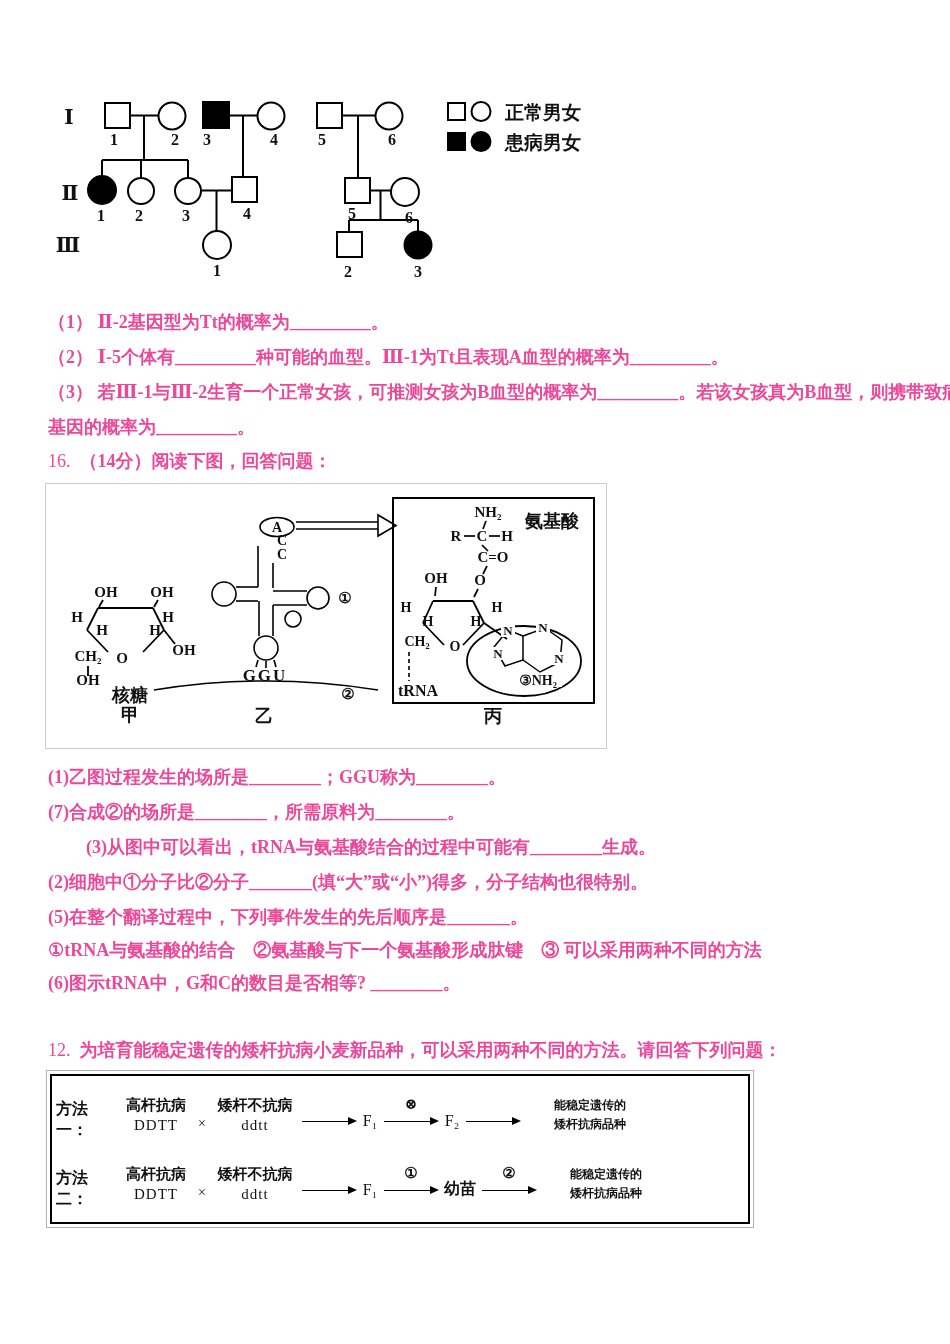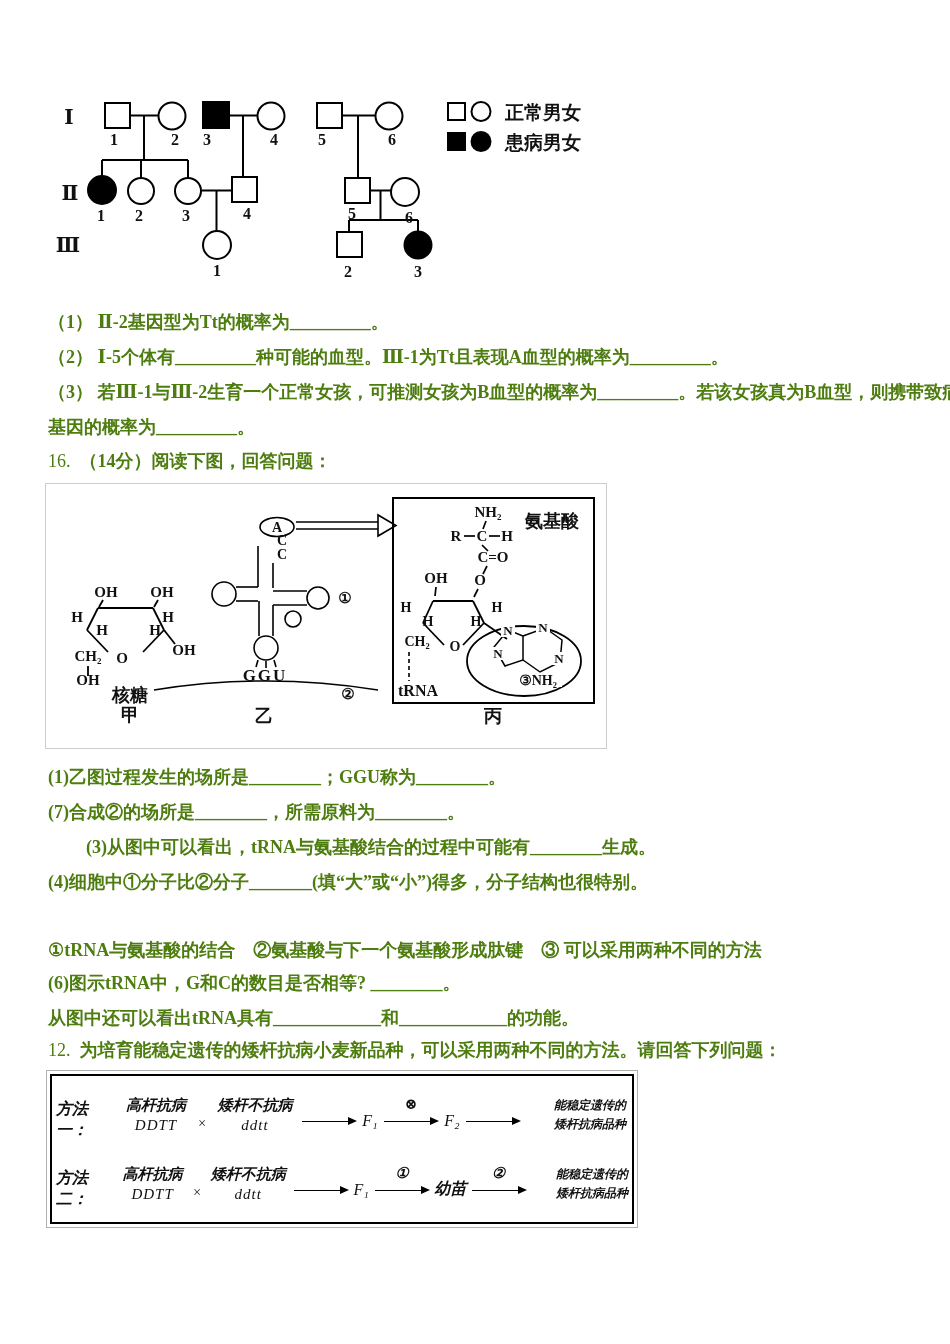--- a/index.html
+++ b/index.html
@@ -1,23 +1,23 @@
 <!DOCTYPE html>
 <html><head>
 <meta charset="utf-8">
 <style>
   html,body{margin:0;padding:0;background:#fff;}
   .page{position:relative;width:950px;height:1344px;background:#ffffff;overflow:hidden;
         font-family:"Liberation Serif","DejaVu Serif",serif;color:#111;}
-  .tline{position:absolute;left:48px;white-space:nowrap;font-size:18px;font-weight:600;color:#4d7c0f;}
+  .tline{position:absolute;left:48px;white-space:nowrap;font-size:18px;font-weight:600;color:#ec4899;}
   .qnum{font-weight:400;margin-right:9px;}
   svg text{font-family:"Liberation Serif","DejaVu Serif",serif;fill:#111;}
   .fig-frame{position:absolute;left:45px;top:483px;width:560px;height:264px;border:1px solid #cccccc;background:#fff;}
   
-  .mbox-outer{position:absolute;left:46px;top:1070px;width:592px;height:158px;border:1px solid #b0b0b0;padding:3px;box-sizing:border-box;background:#fff;font-style:italic;}
+  .mbox-outer{position:absolute;left:46px;top:1070px;width:708px;height:158px;border:1px solid #b0b0b0;padding:3px;box-sizing:border-box;background:#fff;}
   .mbox{border:2px solid #000;width:100%;height:100%;box-sizing:border-box;display:flex;flex-direction:column;justify-content:space-around;padding:4px 4px;}
   .mrow{display:flex;align-items:center;}
   .mname{width:62px;font-size:16px;font-weight:600;transform:translateY(5px);}
   .pblock{width:76px;text-align:center;font-size:15px;font-weight:600;line-height:20px;}
   .pblock .lat{font-size:15px;font-weight:400;letter-spacing:1px;}
   .pblock2{width:90px;}
   .cross{width:16px;text-align:center;font-size:14px;transform:translateY(9px);font-weight:400;}
   .arr{position:relative;width:58px;height:34px;flex:none;}
   .arr .shaft{position:absolute;left:2px;right:3px;bottom:10px;border-top:1.7px solid #000;}
   .arr .shaft::after{content:"";position:absolute;right:-2px;top:-5px;width:0;height:0;
@@ -231,24 +231,24 @@
         <text x="492" y="201" font-size="14" font-weight="700" text-anchor="middle">③NH₂</text>
       </g>
       <text x="447" y="238" font-size="18" font-weight="700" text-anchor="middle">丙</text>
     </g>
   </svg>
   </div>
 
   <div class="tline" style="top:765px;">(1)乙图过程发生的场所是________；GGU称为________。</div>
   <div class="tline" style="top:800px;">(7)合成②的场所是________，所需原料为________。</div>
   <div class="tline" style="top:835px;margin-left:38px;">(3)从图中可以看出，tRNA与氨基酸结合的过程中可能有________生成。</div>
-  <div class="tline" style="top:870px;">(4)细胞中①分子比②分子_______(填“大”或“小”)得多，分子结构也很特别。</div>
+  <div class="tline" style="top:870px;">(2)细胞中①分子比②分子_______(填“大”或“小”)得多，分子结构也很特别。</div>
+  <div class="tline" style="top:905px;">(5)在整个翻译过程中，下列事件发生的先后顺序是_______。</div>
   <div class="tline" style="top:938px;">①tRNA与氨基酸的结合　②氨基酸与下一个氨基酸形成肽键　③ 可以采用两种不同的方法</div>
   <div class="tline" style="top:971px;">(6)图示tRNA中，G和C的数目是否相等? ________。</div>
-  <div class="tline" style="top:1006px;">从图中还可以看出tRNA具有____________和____________的功能。</div>
 
   <div class="tline" style="top:1038px;">
     <span class="qnum">12.</span><span>为培育能稳定遗传的矮杆抗病小麦新品种，可以采用两种不同的方法。请回答下列问题：</span>
   </div>
 
   <div class="mbox-outer">
     <div class="mbox">
 
       <div class="mrow">
         <div class="mname">方法一：</div>

